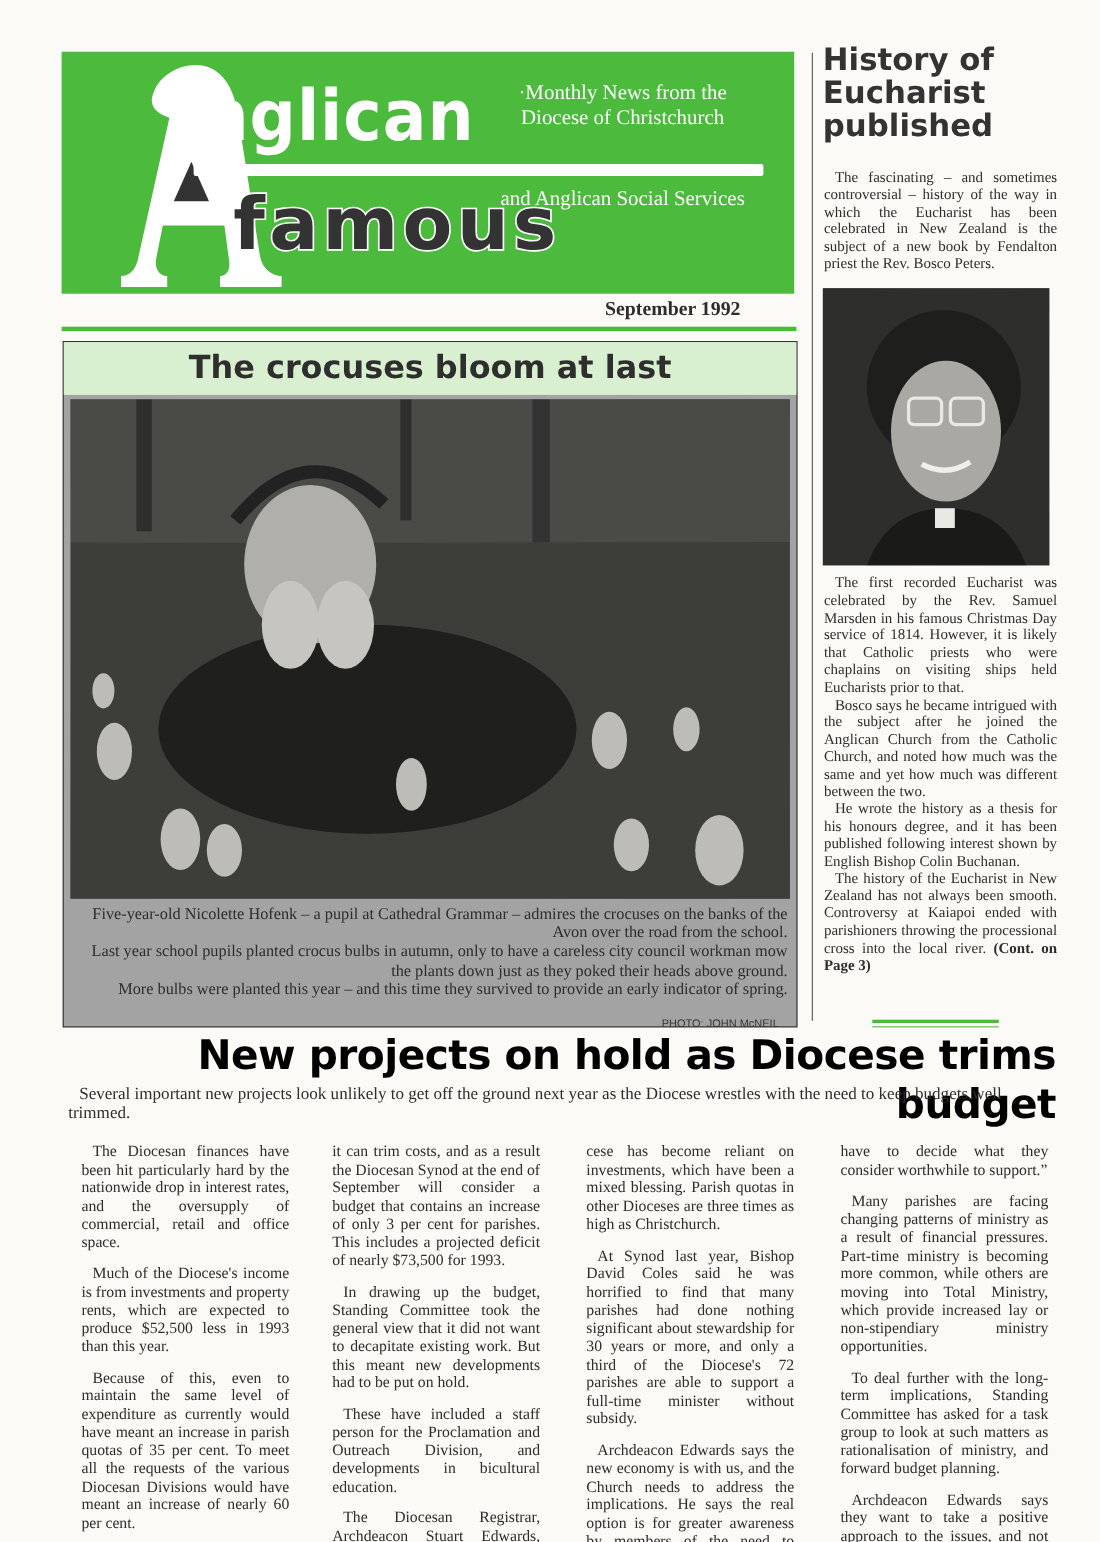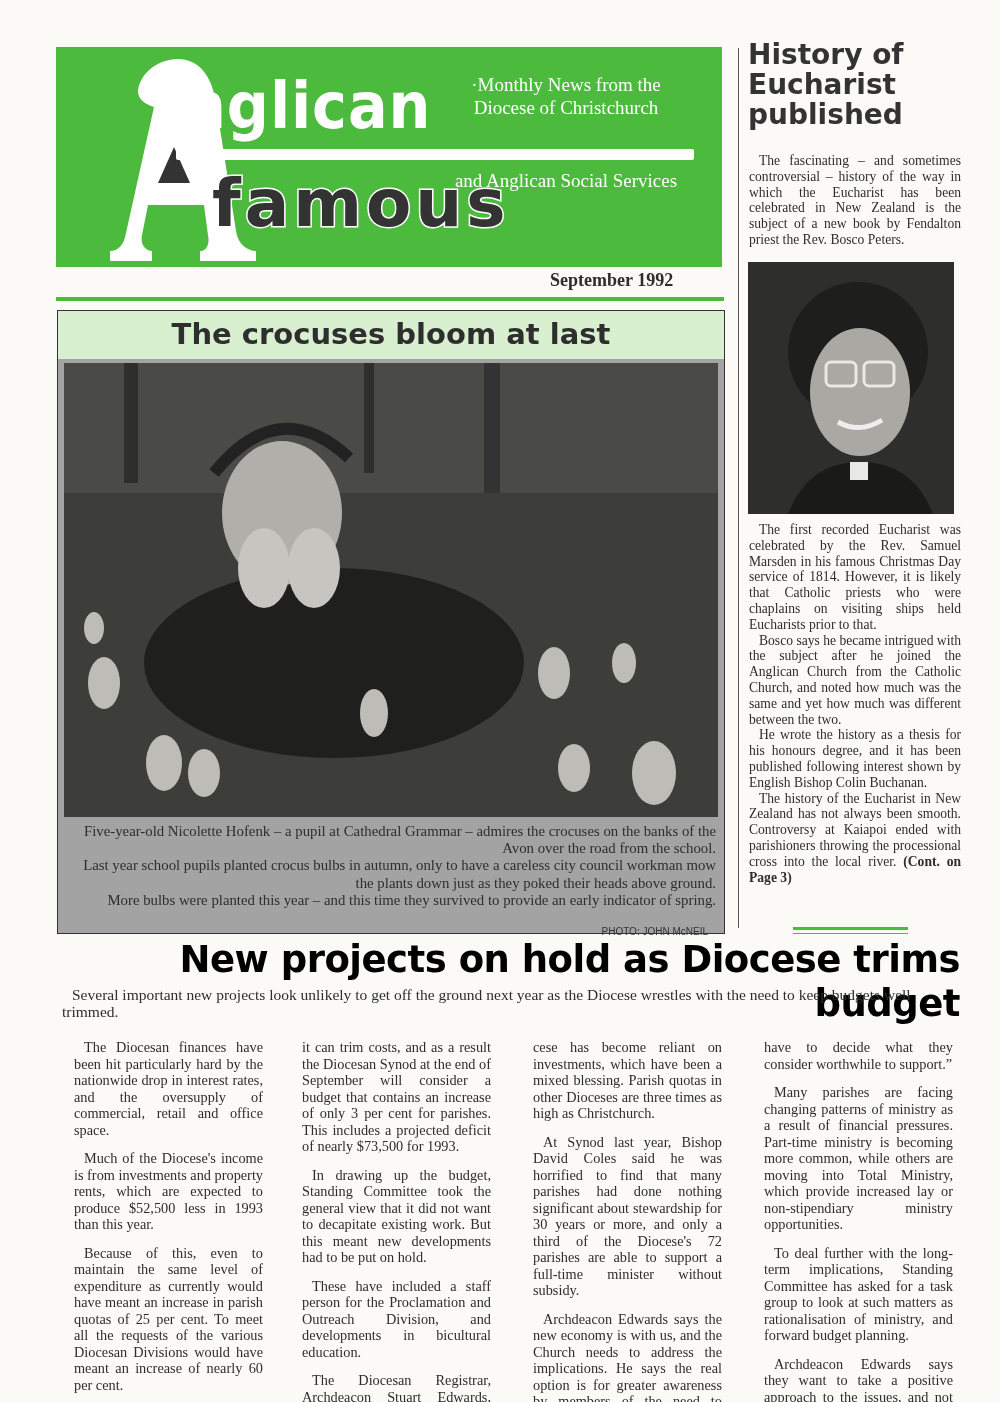--- a/index.html
+++ b/index.html
@@ -207,21 +207,21 @@
 <div id="sidebar-end-rule2" class="abs"></div>
 
 <div id="main-headline" class="abs">New projects on hold as Diocese trims budget</div>
 <div id="main-standfirst" class="abs">
   <span>Several important new projects look unlikely to get off the ground next year as the Diocese wrestles with the need to keep budgets well trimmed.</span>
 </div>
 
 <div id="col-1" class="abs body-col">
   <p>The Diocesan finances have been hit particularly hard by the nationwide drop in interest rates, and the oversupply of commercial, retail and office space.</p>
   <p>Much of the Diocese's income is from investments and property rents, which are expected to produce $52,500 less in 1993 than this year.</p>
-  <p>Because of this, even to maintain the same level of expenditure as currently would have meant an increase in parish quotas of 25 per cent. To meet all the requests of the various Diocesan Divisions would have meant an increase of nearly 60 per cent.</p>
+  <p>Because of this, even to maintain the same level of expenditure as currently would have meant an increase in parish quotas of 35 per cent. To meet all the requests of the various Diocesan Divisions would have meant an increase of nearly 60 per cent.</p>
 </div>
 <div id="col-2" class="abs body-col">
   <p class="cont">it can trim costs, and as a result the Diocesan Synod at the end of September will consider a budget that contains an increase of only 3 per cent for parishes. This includes a projected deficit of nearly $73,500 for 1993.</p>
   <p>In drawing up the budget, Standing Committee took the general view that it did not want to decapitate existing work. But this meant new developments had to be put on hold.</p>
   <p>These have included a staff person for the Proclamation and Outreach Division, and developments in bicultural education.</p>
   <p>The Diocesan Registrar, Archdeacon Stuart Edwards, says part of the problem is that the Dio-</p>
 </div>
 <div id="col-3" class="abs body-col">
   <p class="cont">cese has become reliant on investments, which have been a mixed blessing. Parish quotas in other Dioceses are three times as high as Christchurch.</p>
   <p>At Synod last year, Bishop David Coles said he was horrified to find that many parishes had done nothing significant about stewardship for 30 years or more, and only a third of the Diocese's 72 parishes are able to support a full-time minister without subsidy.</p>

